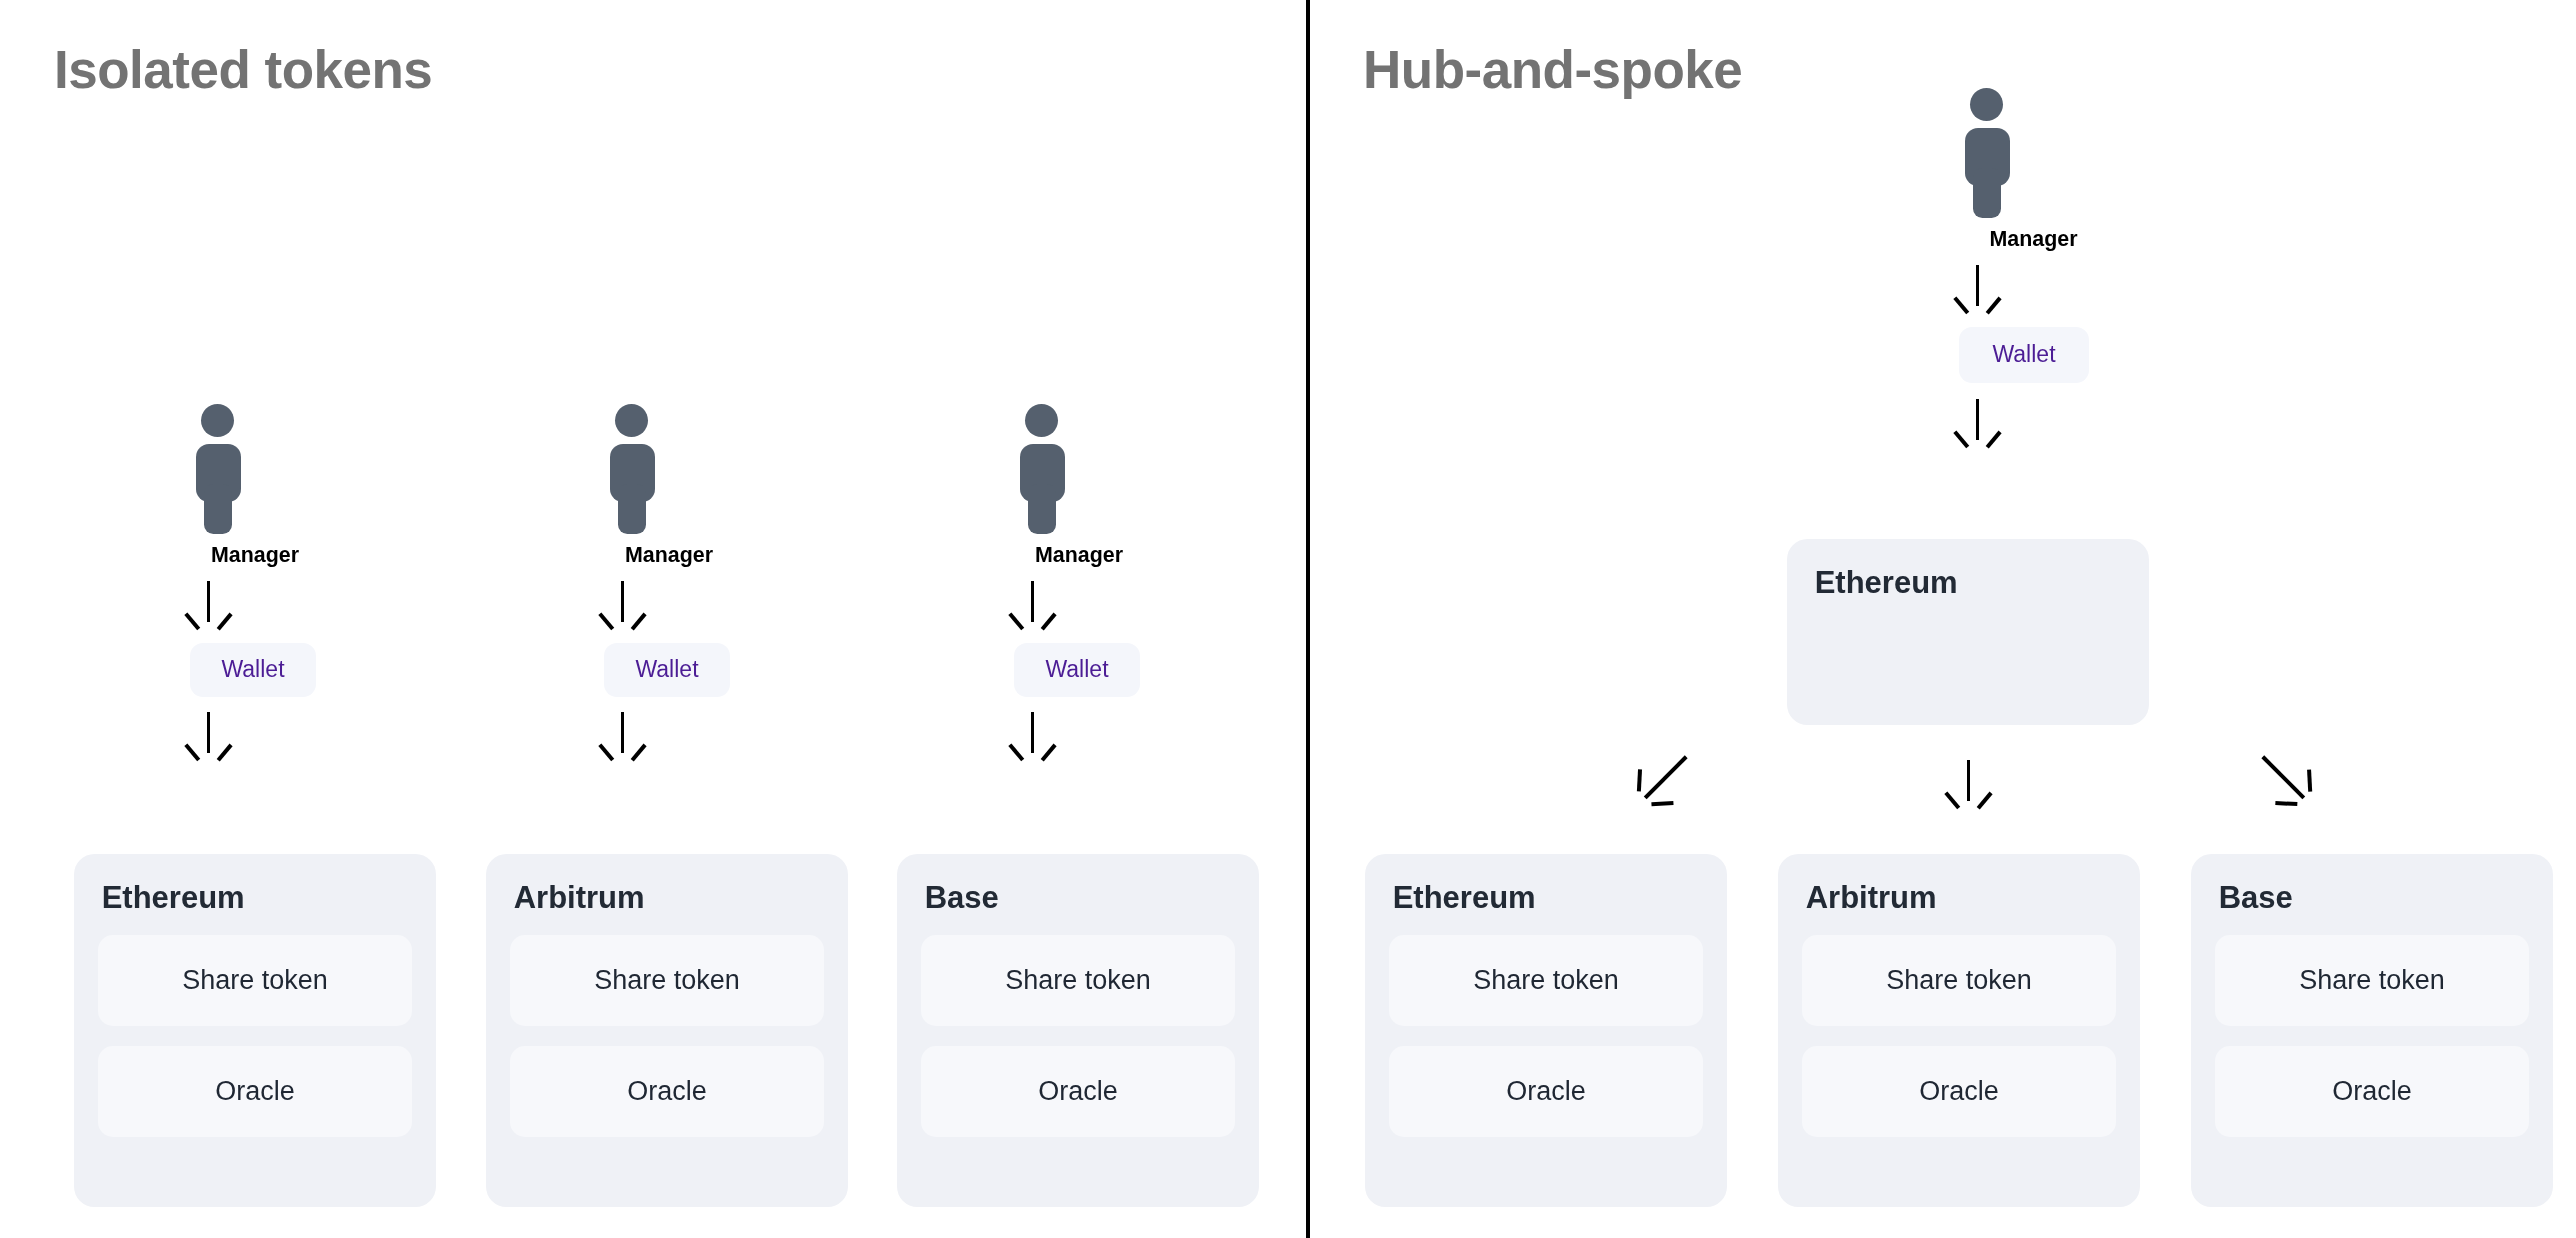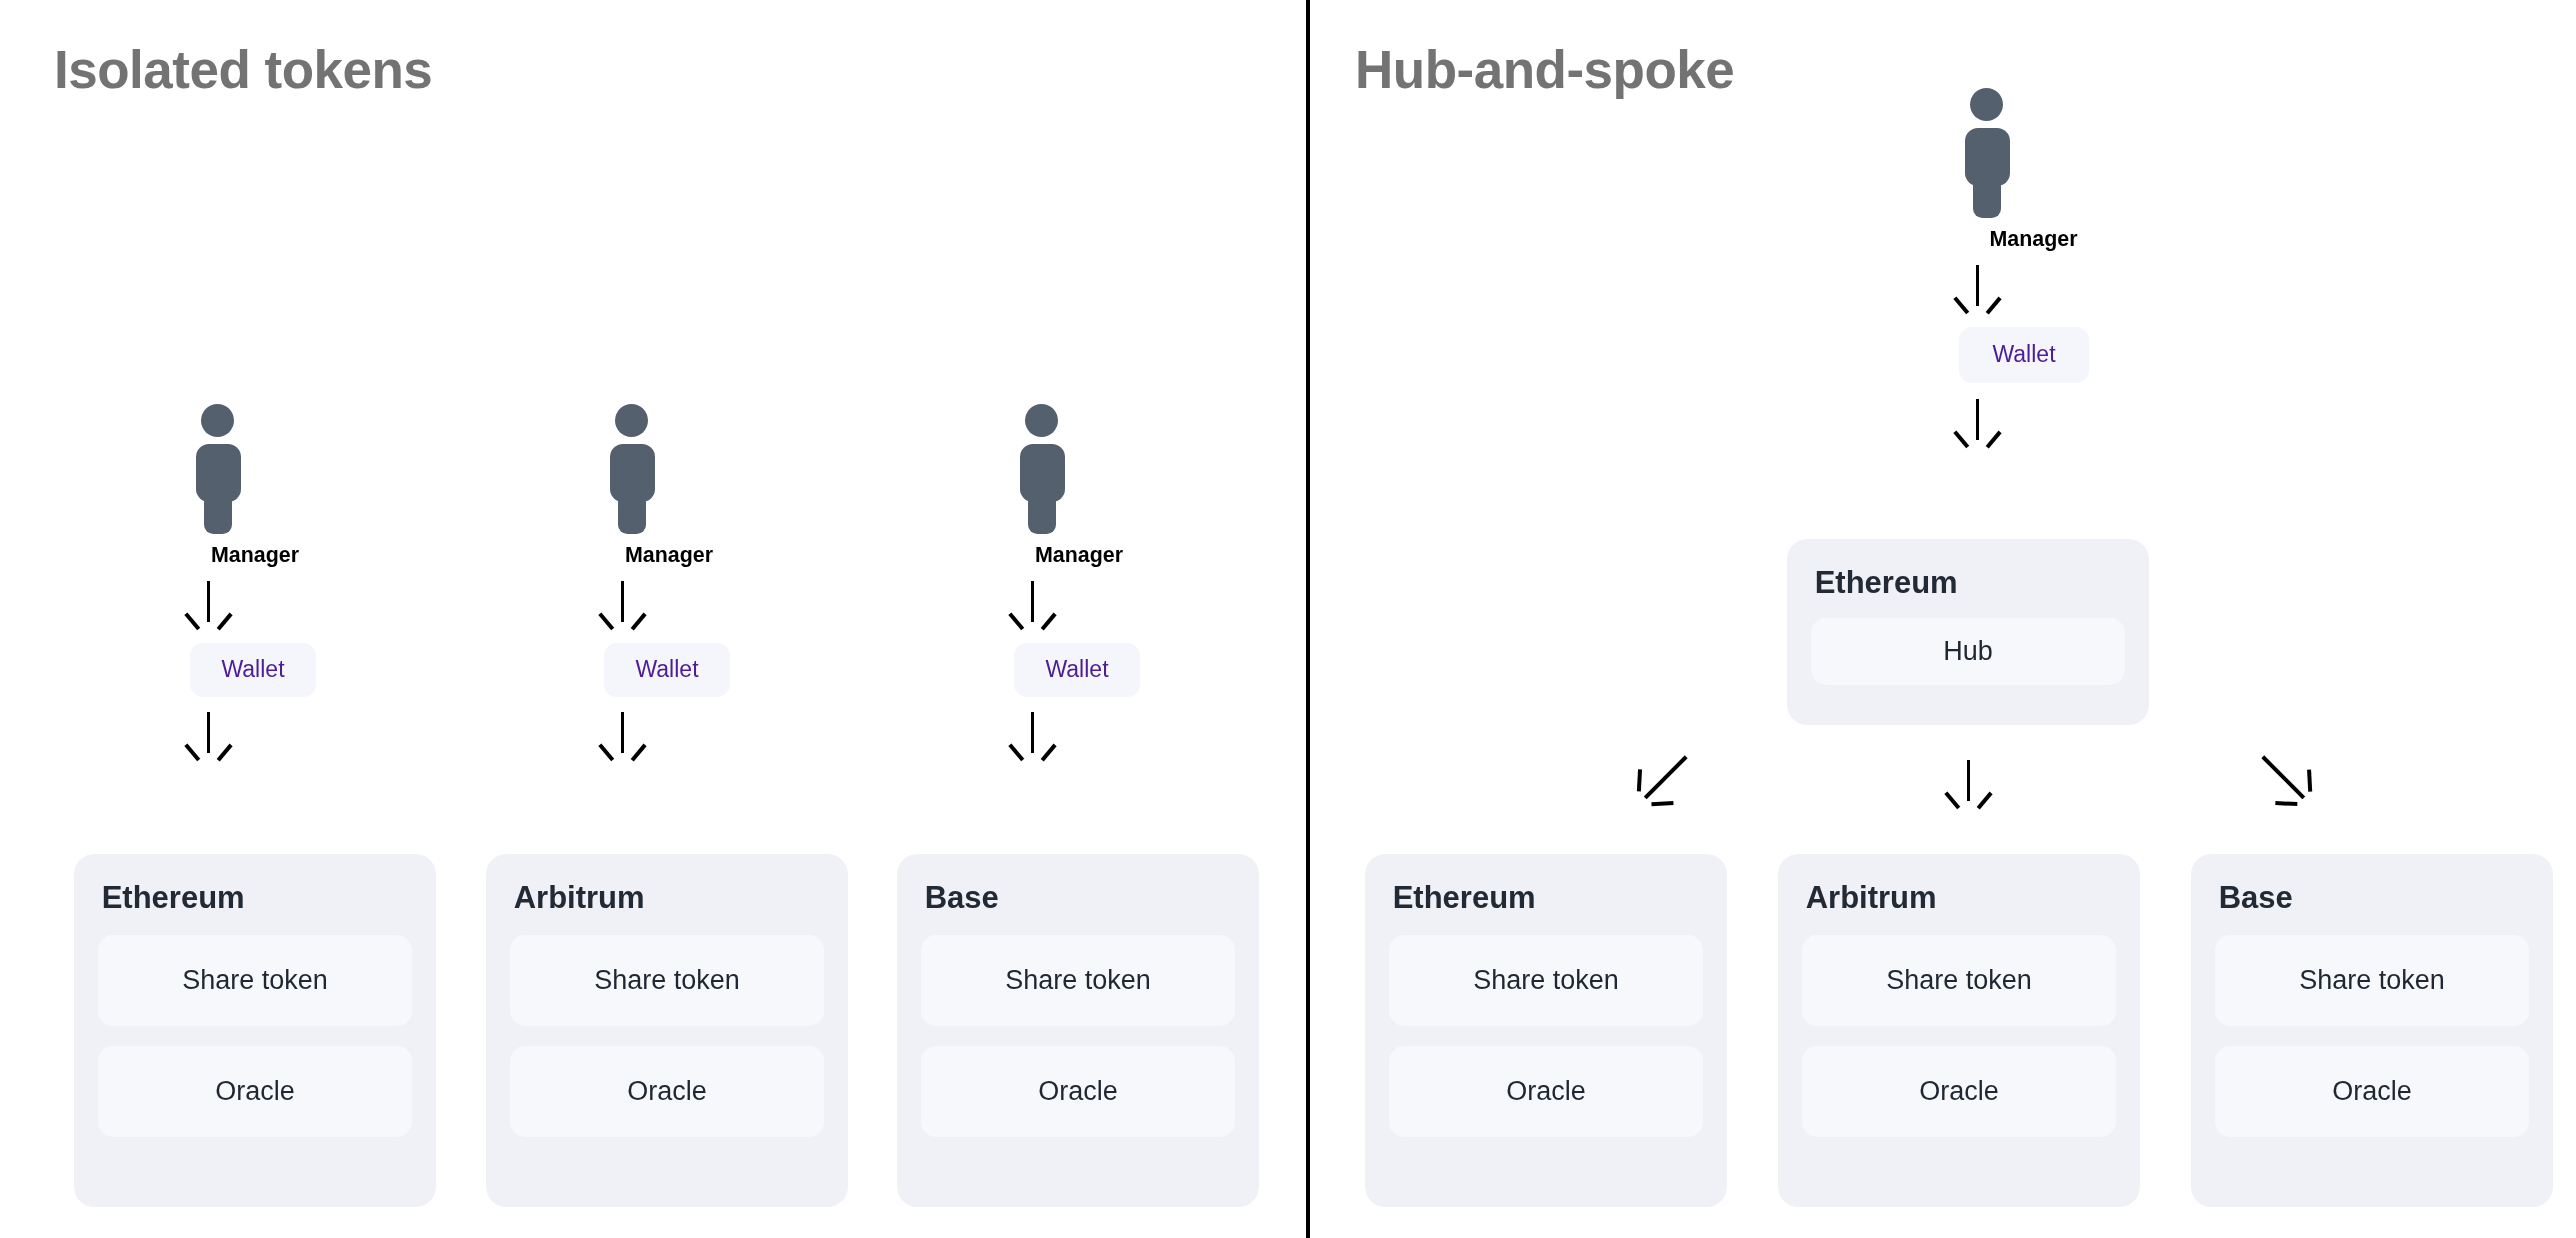--- a/index.html
+++ b/index.html
@@ -43,21 +43,21 @@
 
   .panel-title {
     position: absolute;
     font-size: 53px;
     font-weight: bold;
     color: #737373;
     letter-spacing: -0.5px;
     white-space: nowrap;
   }
   .panel-left .panel-title  { left: 54px; top: 39px; }
-  .panel-right .panel-title { left: 46px; top: 39px; }
+  .panel-right .panel-title { left: 54px; top: 39px; }
 
   
   .person {
     position: relative;
     width: 56px;
     height: 130px;
   }
   .person .head {
     position: absolute;
     left: 11px;
@@ -328,21 +328,20 @@
       <div class="wallet-pill" style="width:130px;height:56px;margin-top:9.3px;">Wallet</div>
       <div class="arrow-down" style="margin-top:16.7px;">
         <div class="shaft"></div>
           <div class="head-l"></div>
           <div class="head-r"></div>
       </div>
     </div>
 
     <div class="hub-card" style="left:478px; top:539px; width:362px; height:186px;">
       <div class="chain-name">Ethereum</div>
-      <div class="sub-box">Hub</div>
     </div>
 
     <div class="arrow-diag left" style="left:330px; top:752px;">
       <div class="shaft"></div>
         <div class="head-l"></div>
         <div class="head-r"></div>
     </div>
     <div class="arrow-down" style="position:absolute; left:641px; top:760px;">
       <div class="shaft"></div>
         <div class="head-l"></div>

